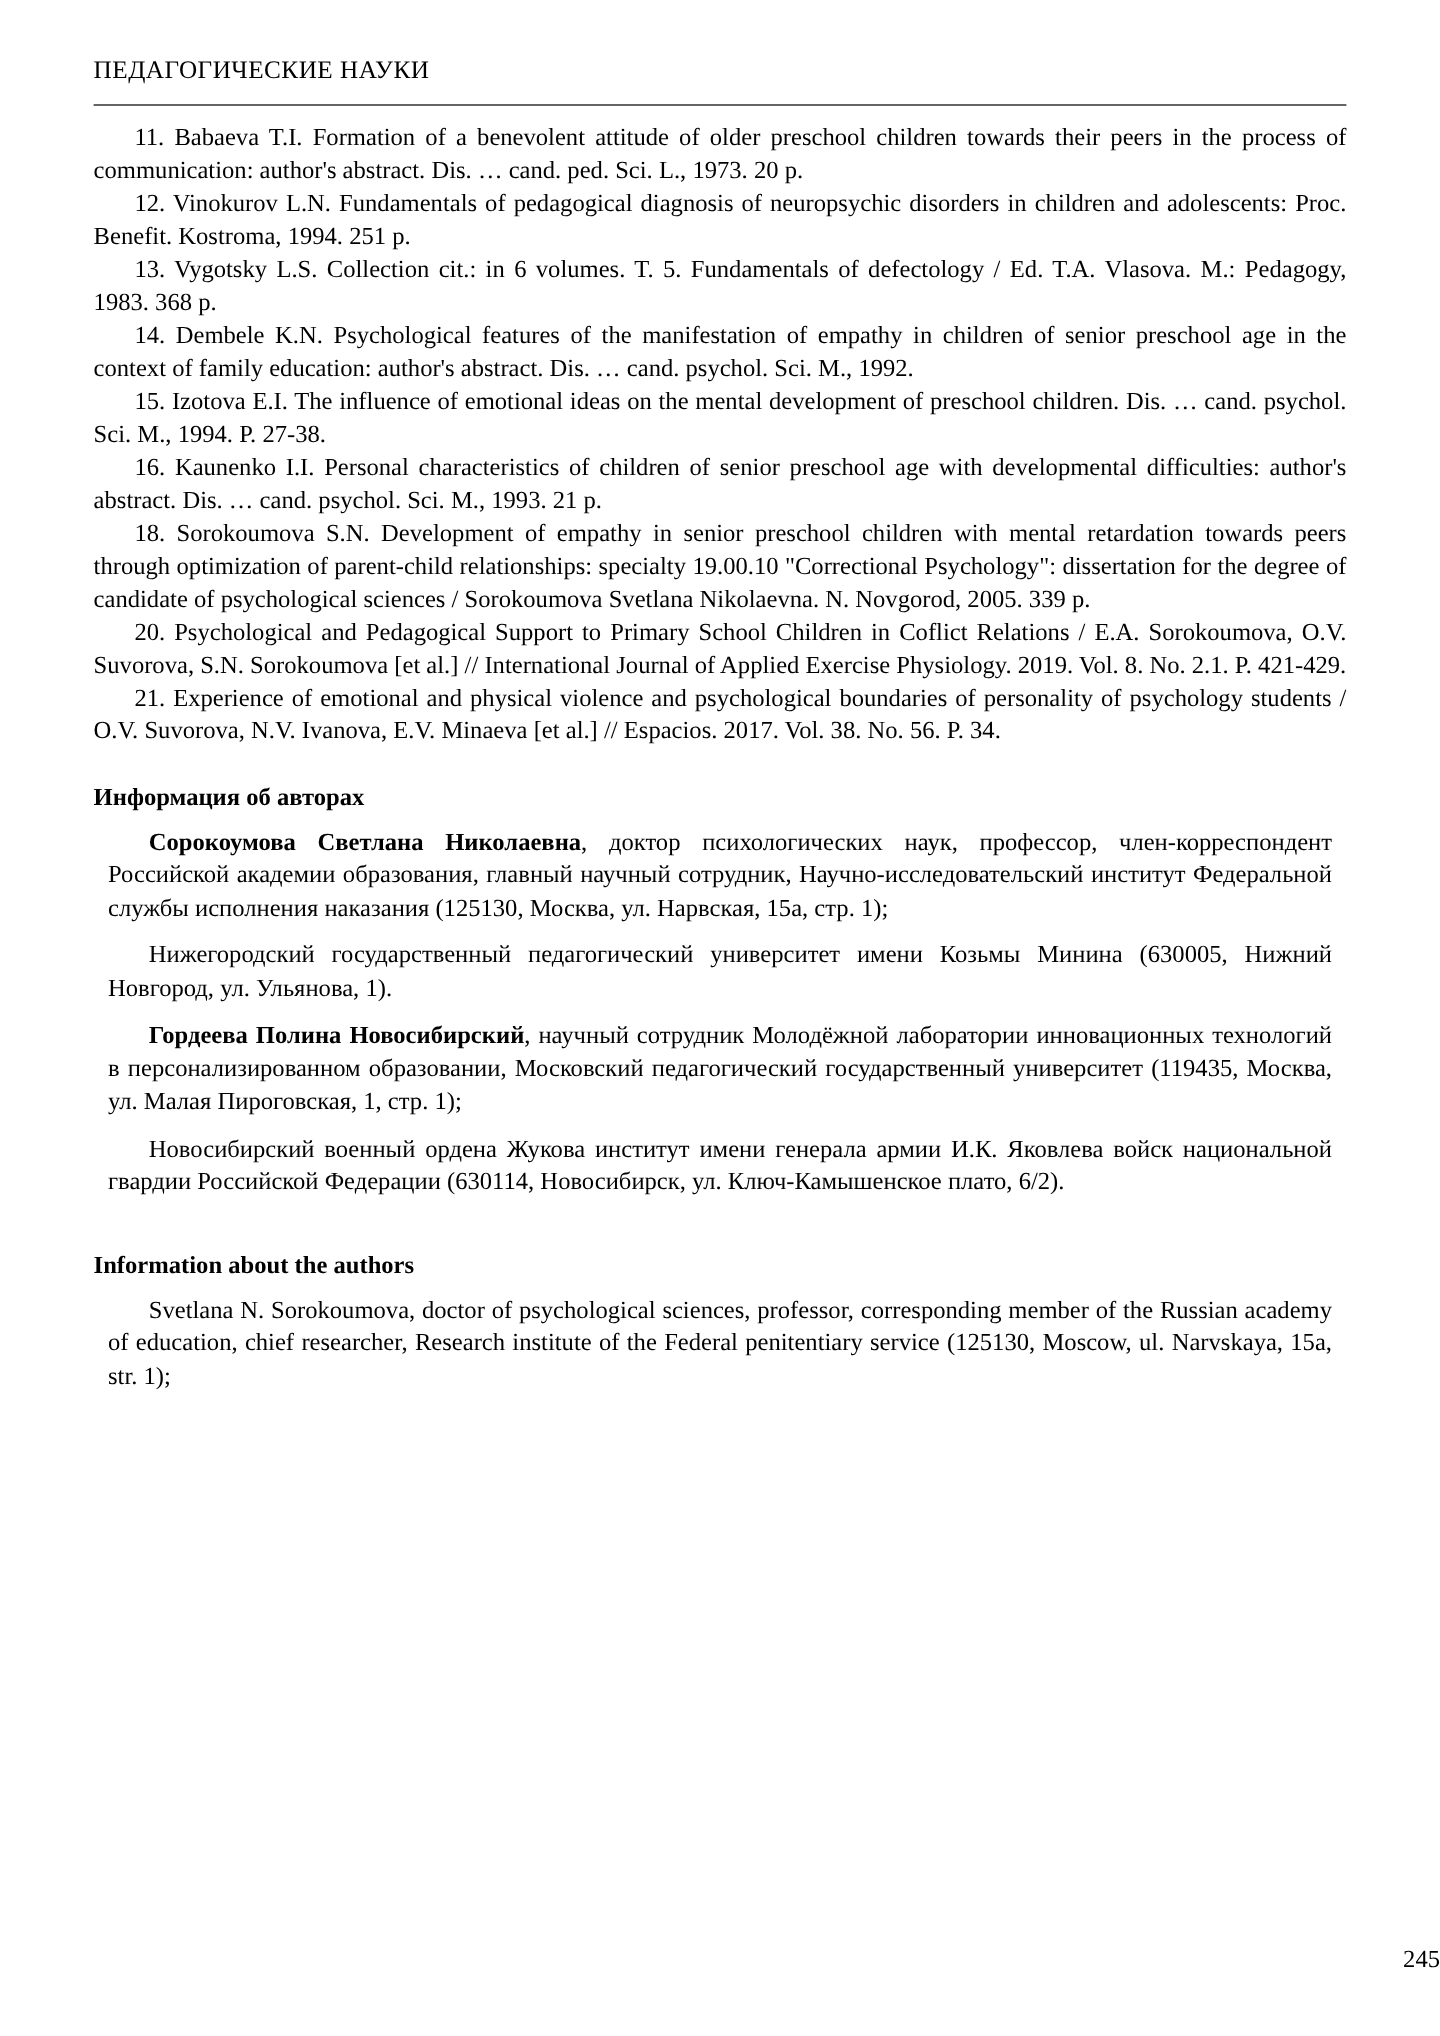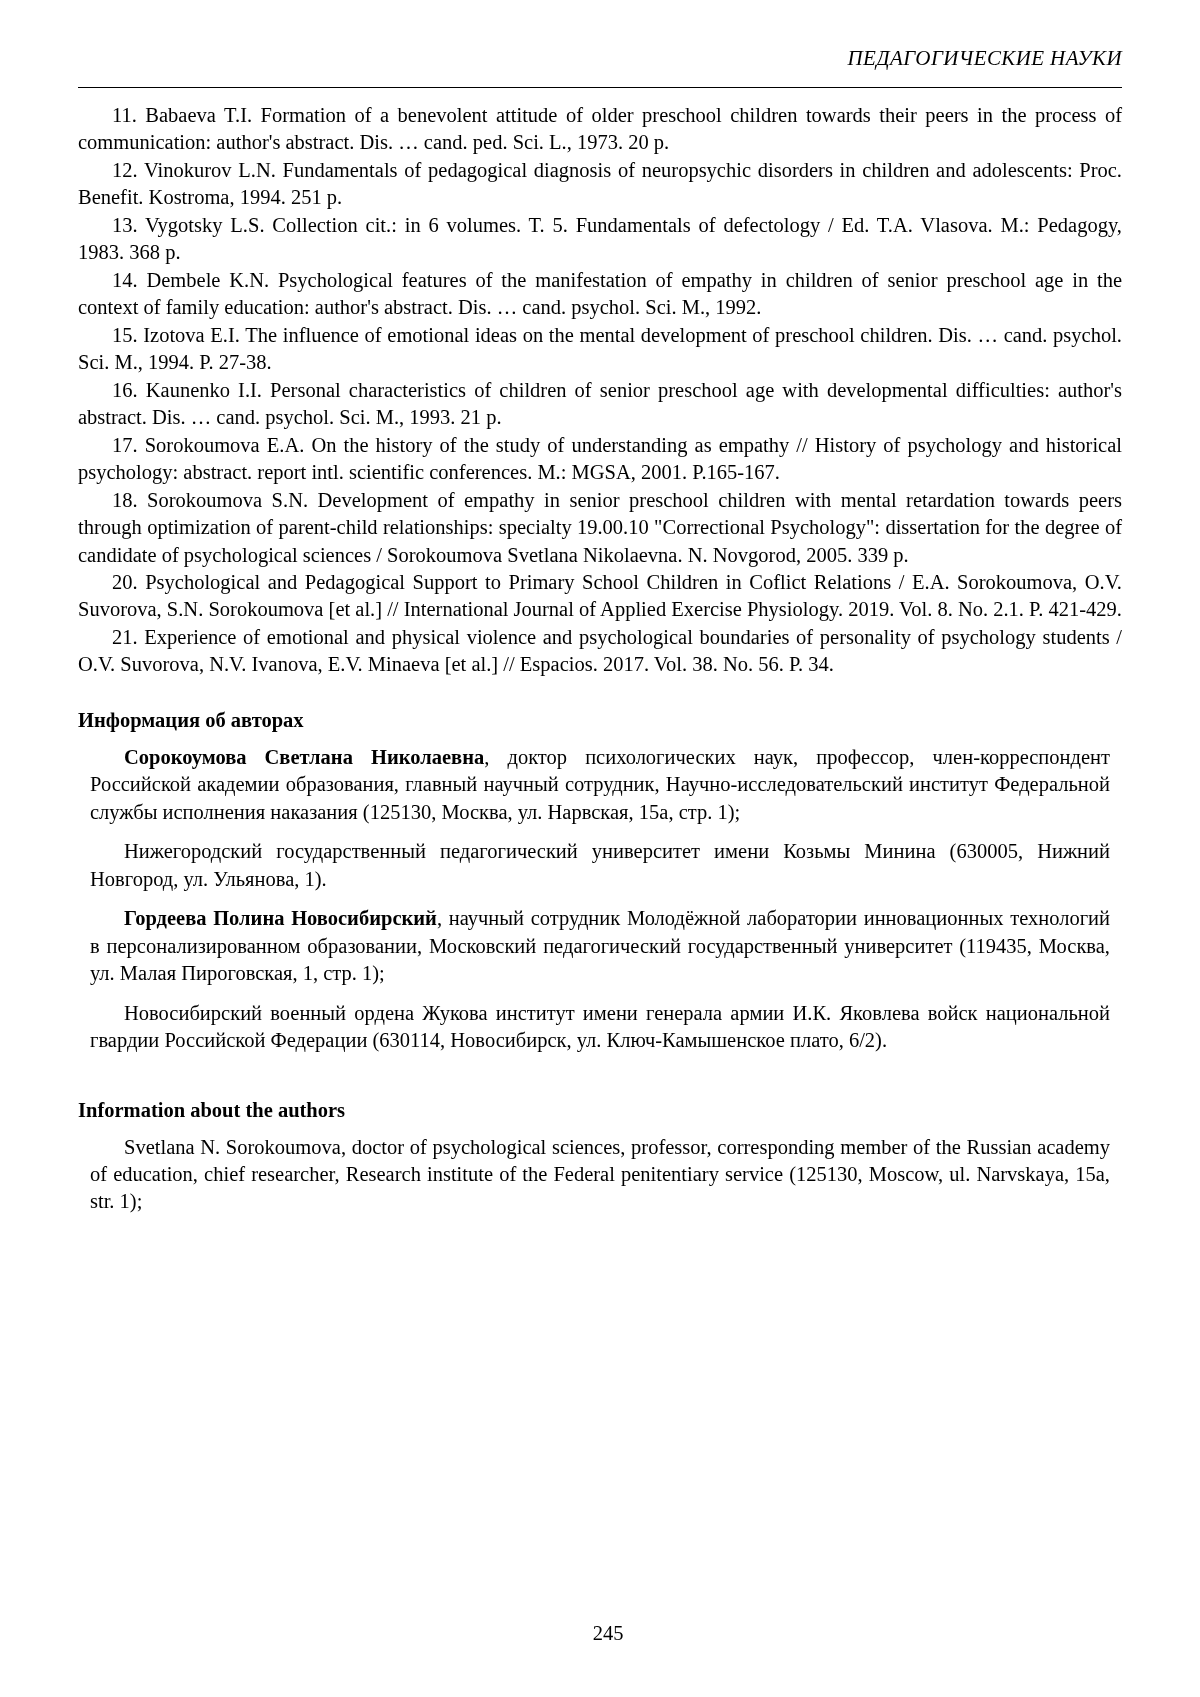--- a/index.html
+++ b/index.html
@@ -14,22 +14,21 @@
     color: #000000;
   }
   .page {
     position: relative;
     width: 1200px;
     height: 1697px;
     box-sizing: border-box;
     padding: 46px 78px 0 78px;
   }
   .running-head {
-    text-align: right;
-    font-style: italic;
+    text-align: left;
     font-size: 21px;
     letter-spacing: 0.4px;
     margin: 0 0 16px 0;
   }
   .rule {
     border-top: 1.2px solid #000;
     margin: 0 0 14px 0;
   }
   .ref {
     text-align: justify;
@@ -57,40 +56,39 @@
     margin: 12px;
   }
   .author b {
     font-weight: bold;
   }
   .pagenum {
     position: absolute;
     left: 16px;
     right: 0;
     bottom: 52px;
-    text-align: center;
+    text-align: right;
     font-size: 20.5px;
   }
 </style>
 </head>
 <body>
 
 <div class="page">
 
   <div class="running-head">ПЕДАГОГИЧЕСКИЕ НАУКИ</div>
   <div class="rule"></div>
 
   <div>
     <p class="ref">11. Babaeva T.I. Formation of a benevolent attitude of older preschool children towards their peers in the process of communication: author's abstract. Dis. … cand. ped. Sci. L., 1973. 20 p.</p>
     <p class="ref">12. Vinokurov L.N. Fundamentals of pedagogical diagnosis of neuropsychic disorders in children and adolescents: Proc. Benefit. Kostroma, 1994. 251 p.</p>
     <p class="ref">13. Vygotsky L.S. Collection cit.: in 6 volumes. T. 5. Fundamentals of defectology / Ed. T.A. Vlasova. M.: Pedagogy, 1983. 368 p.</p>
     <p class="ref">14. Dembele K.N. Psychological features of the manifestation of empathy in children of senior preschool age in the context of family education: author's abstract. Dis. … cand. psychol. Sci. M., 1992.</p>
     <p class="ref">15. Izotova E.I. The influence of emotional ideas on the mental development of preschool children. Dis. … cand. psychol. Sci. M., 1994. P. 27-38.</p>
     <p class="ref">16. Kaunenko I.I. Personal characteristics of children of senior preschool age with developmental difficulties: author's abstract. Dis. … cand. psychol. Sci. M., 1993. 21 p.</p>
-    <p class="ref">17. Sorokoumova E.A. On the history of the study of understanding as empathy // History of psychology and historical psychology: abstract. report intl. scientific conferences. M.: MGSA, 2001. P.165-167.</p>
     <p class="ref">18. Sorokoumova S.N. Development of empathy in senior preschool children with mental retardation towards peers through optimization of parent-child relationships: specialty 19.00.10 "Correctional Psychology": dissertation for the degree of candidate of psychological sciences / Sorokoumova Svetlana Nikolaevna. N. Novgorod, 2005. 339 p.</p>
     <p class="ref">20. Psychological and Pedagogical Support to Primary School Children in Coflict Relations / E.A. Sorokoumova, O.V. Suvorova, S.N. Sorokoumova [et al.] // International Journal of Applied Exercise Physiology. 2019. Vol. 8. No. 2.1. P. 421-429.</p>
     <p class="ref">21. Experience of emotional and physical violence and psychological boundaries of personality of psychology students / O.V. Suvorova, N.V. Ivanova, E.V. Minaeva [et al.] // Espacios. 2017. Vol. 38. No. 56. P. 34.</p>
   </div>
 
   <div class="section-title">Информация об авторах</div>
 
   <div>
     <p class="author"><b>Сорокоумова Светлана Николаевна</b><span>, доктор психологических наук, профессор, член-корреспондент Российской академии образования, главный научный сотрудник, Научно-исследовательский институт Федеральной службы исполнения наказания (125130, Москва, ул. Нарвская, 15а, стр. 1);</span></p>
     <p class="author"><span>Нижегородский государственный педагогический университет имени Козьмы Минина (630005, Нижний Новгород, ул. Ульянова, 1).</span></p>

